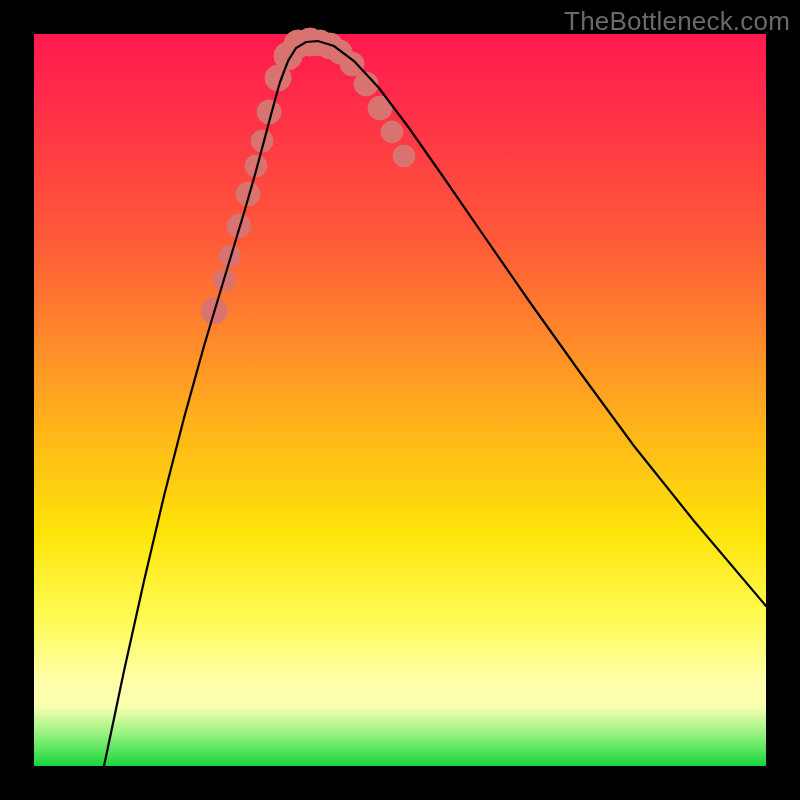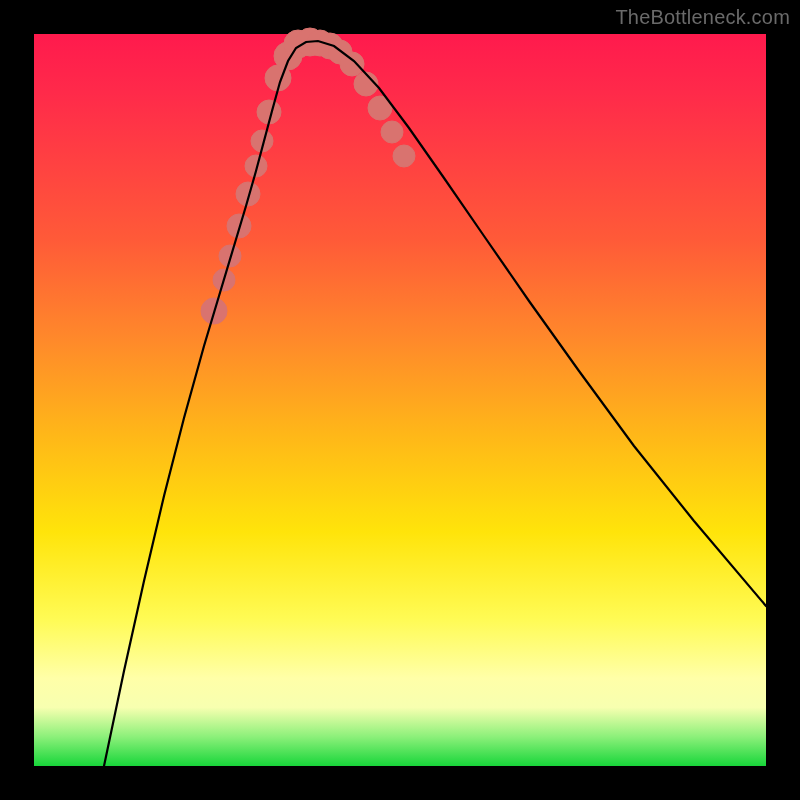--- a/index.html
+++ b/index.html
@@ -36,21 +36,21 @@
       #f7ffb0 92%,
       #8cf07a 96%,
       #18d63a 100%
     );
   }
   .watermark {
     position: absolute;
     top: 6px;
     right: 10px;
     color: #6a6a6a;
-    font-size: 20px;
+    font-size: 26px;
     letter-spacing: 0.2px;
     user-select: none;
   }
   svg.curve {
     position: absolute;
     inset: 0;
     width: 732px;
     height: 732px;
     overflow: visible;
   }

